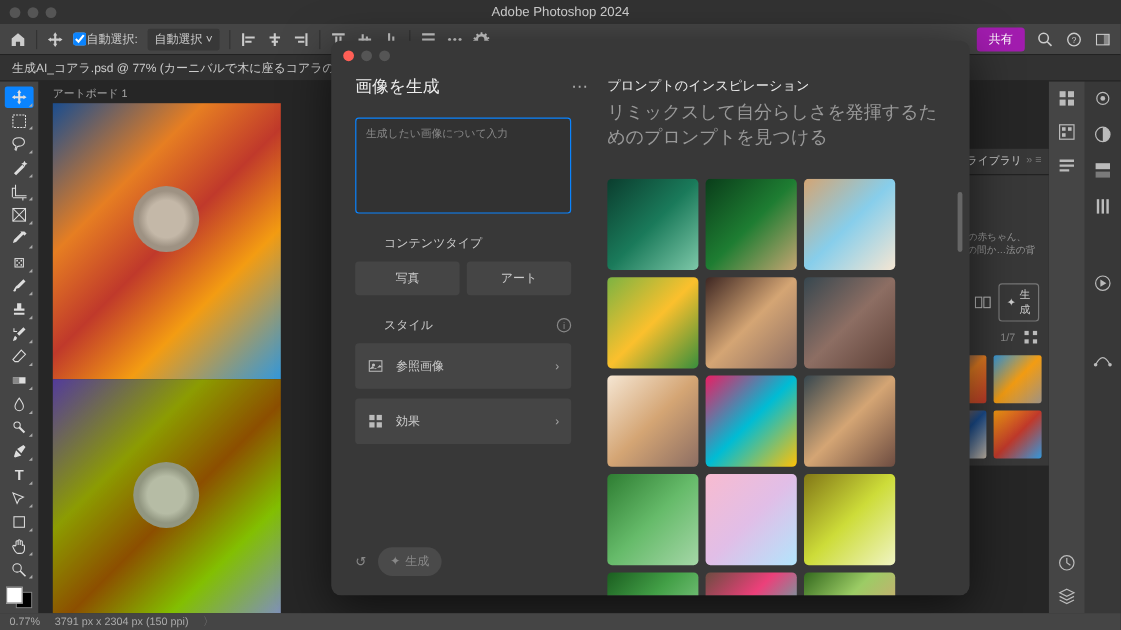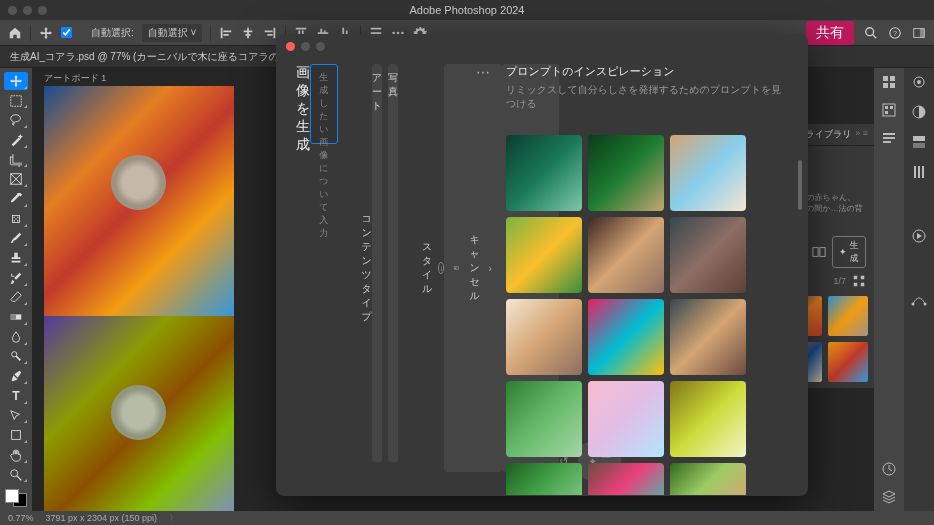--- a/index.html
+++ b/index.html
@@ -10,21 +10,21 @@
     .traffic-lights span { width: 9px; height: 9px; border-radius: 50%; background: #555; }
     .app-title { font-size: 11px; color: #ccc; }
     
     .toolbar { height: 26px; background: #454545; display: flex; align-items: center; padding: 0 8px; gap: 8px; border-bottom: 1px solid #222; }
     .toolbar-icon { width: 14px; height: 14px; display: flex; align-items: center; justify-content: center; color: #ccc; }
     .toolbar svg { width: 14px; height: 14px; fill: #ccc; }
     .toolbar-sep { width: 1px; height: 16px; background: #333; }
     .toolbar-label { font-size: 10px; color: #ccc; }
     .toolbar-dropdown { font-size: 10px; color: #ccc; background: #383838; padding: 2px 6px; border-radius: 2px; }
     .toolbar-right { margin-left: auto; display: flex; align-items: center; gap: 10px; }
-    .share-btn { background: #be185d; color: #fff; font-size: 14px; padding: 3px 10px; border-radius: 3px; }
+    .share-btn { background: #a21caf; color: #fff; font-size: 10px; padding: 3px 10px; border-radius: 3px; }
     
     .doc-tab { height: 22px; background: #323232; display: flex; align-items: center; padding: 0 10px; font-size: 10px; color: #ccc; border-bottom: 1px solid #222; }
     
     .workspace { display: flex; height: calc(100% - 82px); }
     .tools-left { width: 32px; background: #454545; display: flex; flex-direction: column; align-items: center; padding: 4px 0; gap: 2px; }
     .tool-btn { width: 24px; height: 22px; display: flex; align-items: center; justify-content: center; position: relative; }
     .tool-btn svg { width: 14px; height: 14px; fill: #ddd; }
     .tool-btn.active { background: #0a84ff; border-radius: 2px; }
     .tool-tick { position: absolute; right: 1px; bottom: 1px; width: 0; height: 0; border-left: 3px solid transparent; border-bottom: 3px solid #aaa; }
     .color-swatches { margin-top: 4px; position: relative; width: 22px; height: 22px; }
@@ -44,40 +44,40 @@
     
     .bottom-status { position: absolute; bottom: 0; left: 0; right: 0; height: 14px; background: #454545; display: flex; align-items: center; padding: 0 8px; gap: 12px; font-size: 9px; color: #aaa; }
     
     
     .modal { position: absolute; top: 34px; left: 276px; width: 532px; height: 462px; background: #383838; border-radius: 8px; box-shadow: 0 10px 40px rgba(0,0,0,0.6); display: flex; overflow: hidden; }
     .modal-traffic { position: absolute; top: 8px; left: 10px; display: flex; gap: 6px; }
     .modal-traffic span { width: 9px; height: 9px; border-radius: 50%; }
     .modal-traffic span:nth-child(1) { background: #ff5f56; }
     .modal-traffic span:nth-child(2) { background: #555; }
     .modal-traffic span:nth-child(3) { background: #555; }
-    .modal-left { width: 220px; padding: 30px 20px 16px; display: flex; flex-direction: row; }
+    .modal-left { width: 220px; padding: 30px 20px 16px; display: flex; flex-direction: column; }
     .modal-title { font-size: 14px; color: #eee; margin-bottom: 16px; }
     .modal-menu { position: absolute; top: 30px; left: 200px; color: #aaa; font-size: 14px; }
     .prompt-box { width: 100%; height: 80px; border: 1px solid #0a84ff; border-radius: 3px; background: #323232; padding: 6px 8px; font-size: 9px; color: #888; margin-bottom: 18px; }
     .section-label { font-size: 10px; color: #ccc; margin-bottom: 8px; display: flex; align-items: center; justify-content: space-between; margin-left: 24px; }
     .info-i { width: 12px; height: 12px; border: 1px solid #888; border-radius: 50%; display: inline-flex; align-items: center; justify-content: center; font-size: 8px; color: #888; }
     .type-btns { display: flex; gap: 6px; margin-bottom: 18px; }
     .type-btn { flex: 1; padding: 7px 0; text-align: center; background: #454545; border-radius: 3px; font-size: 10px; color: #ccc; }
     .style-row { display: flex; align-items: center; justify-content: space-between; padding: 12px 10px; background: #454545; border-radius: 3px; margin-bottom: 8px; font-size: 10px; color: #ccc; }
     .style-row-left { display: flex; align-items: center; gap: 10px; }
     .style-row svg { width: 14px; height: 14px; fill: #bbb; }
     .chev { color: #aaa; }
     .modal-footer { margin-top: auto; display: flex; align-items: center; gap: 10px; }
     .undo-icon { color: #888; }
     .cancel-btn { margin-left: auto; padding: 5px 12px; border: 1px solid #888; border-radius: 12px; font-size: 10px; color: #ddd; }
     .gen-btn { padding: 5px 10px; background: #4a4a4a; border-radius: 12px; font-size: 10px; color: #888; display: flex; align-items: center; gap: 4px; }
     
     .modal-right { flex: 1; padding: 30px 18px 16px 10px; }
     .insp-title { font-size: 11px; color: #eee; margin-bottom: 4px; }
-    .insp-sub { font-size: 10px; color: #999; margin-bottom: 24px; line-height: 1.4; }
+    .insp-sub { font-size: 15px; color: #999; margin-bottom: 24px; line-height: 1.4; }
     .insp-grid { display: grid; grid-template-columns: repeat(3, 76px); gap: 6px; max-height: 360px; overflow: hidden; position: relative; }
     .insp-cell { width: 76px; height: 76px; border-radius: 4px; }
     .scrollbar { position: absolute; right: 6px; top: 126px; width: 4px; height: 50px; background: #666; border-radius: 2px; }
     
     
     .lib-panel { position: absolute; top: 124px; right: 60px; width: 90px; background: #383838; }
     .lib-tab { font-size: 9px; color: #ccc; padding: 4px 6px; border-bottom: 1px solid #222; }
     .lib-txt { font-size: 8px; color: #999; padding: 6px; line-height: 1.4; }
     .lib-row { display: flex; align-items: center; gap: 6px; padding: 4px 8px; justify-content: flex-end; }
     .lib-ic { width: 14px; height: 14px; display: inline-block; }
@@ -104,21 +104,21 @@
       <svg viewBox="0 0 16 16">
         <path d="M8 2L2 7v7h4v-4h4v4h4V7z"></path>
       </svg>
     </div>
   <div class="toolbar-sep"></div>
   <div class="toolbar-icon">
       <svg viewBox="0 0 16 16">
         <path d="M8 1l2 3H9v3h3V6l3 2-3 2V9H9v3h1l-2 3-2-3h1V9H4v1L1 8l3-2v1h3V4H6z"></path>
       </svg>
     </div>
-  <label style="display:flex;align-items:center;gap:19px;">
+  <label style="display:flex;align-items:center;gap:0;">
       <input type="checkbox" checked="" style="accent-color: rgb(10, 132, 255); width: 11px; height: 11px;">
       <span class="toolbar-label">自動選択:</span>
     </label>
   <div class="toolbar-dropdown"><span>自動選択</span> ˅</div>
   <div class="toolbar-sep"></div>
   <div class="toolbar-icon">
       <svg viewBox="0 0 16 16">
         <path d="M2 2h2v12H2zm3 3h9v2H5zm0 4h6v2H5z"></path>
       </svg>
     </div>
@@ -442,35 +442,35 @@
       <span></span>
       <span></span>
       <span></span>
     </div>
   <div class="modal-menu">⋯</div>
   <div class="modal-left">
     <div class="modal-title">画像を生成</div>
     <div class="prompt-box">生成したい画像について入力</div>
     <div class="section-label">コンテンツタイプ</div>
     <div class="type-btns">
+      <div class="type-btn">写真</div>
       <div class="type-btn">アート</div>
-      <div class="type-btn">写真</div>
     </div>
     <div class="section-label">
         <span>スタイル</span>
         <span class="info-i">i</span>
       </div>
     <div class="style-row">
       <div class="style-row-left">
           <svg viewBox="0 0 16 16">
             <rect x="2" y="3" width="12" height="10" fill="none" stroke="#bbb"></rect>
             <circle cx="6" cy="7" r="1.5"></circle>
             <path d="M2 11l3-3 3 3 4-4 2 2"></path>
           </svg>
-          <span>キャンセル</span>
+          <span>参照画像</span>
         </div>
       <span class="chev">›</span>
     </div>
     <div class="style-row">
       <div class="style-row-left">
           <svg viewBox="0 0 16 16">
             <rect x="2" y="2" width="5" height="5"></rect>
             <rect x="9" y="2" width="5" height="5"></rect>
             <rect x="2" y="9" width="5" height="5"></rect>
             <rect x="9" y="9" width="5" height="5"></rect>

